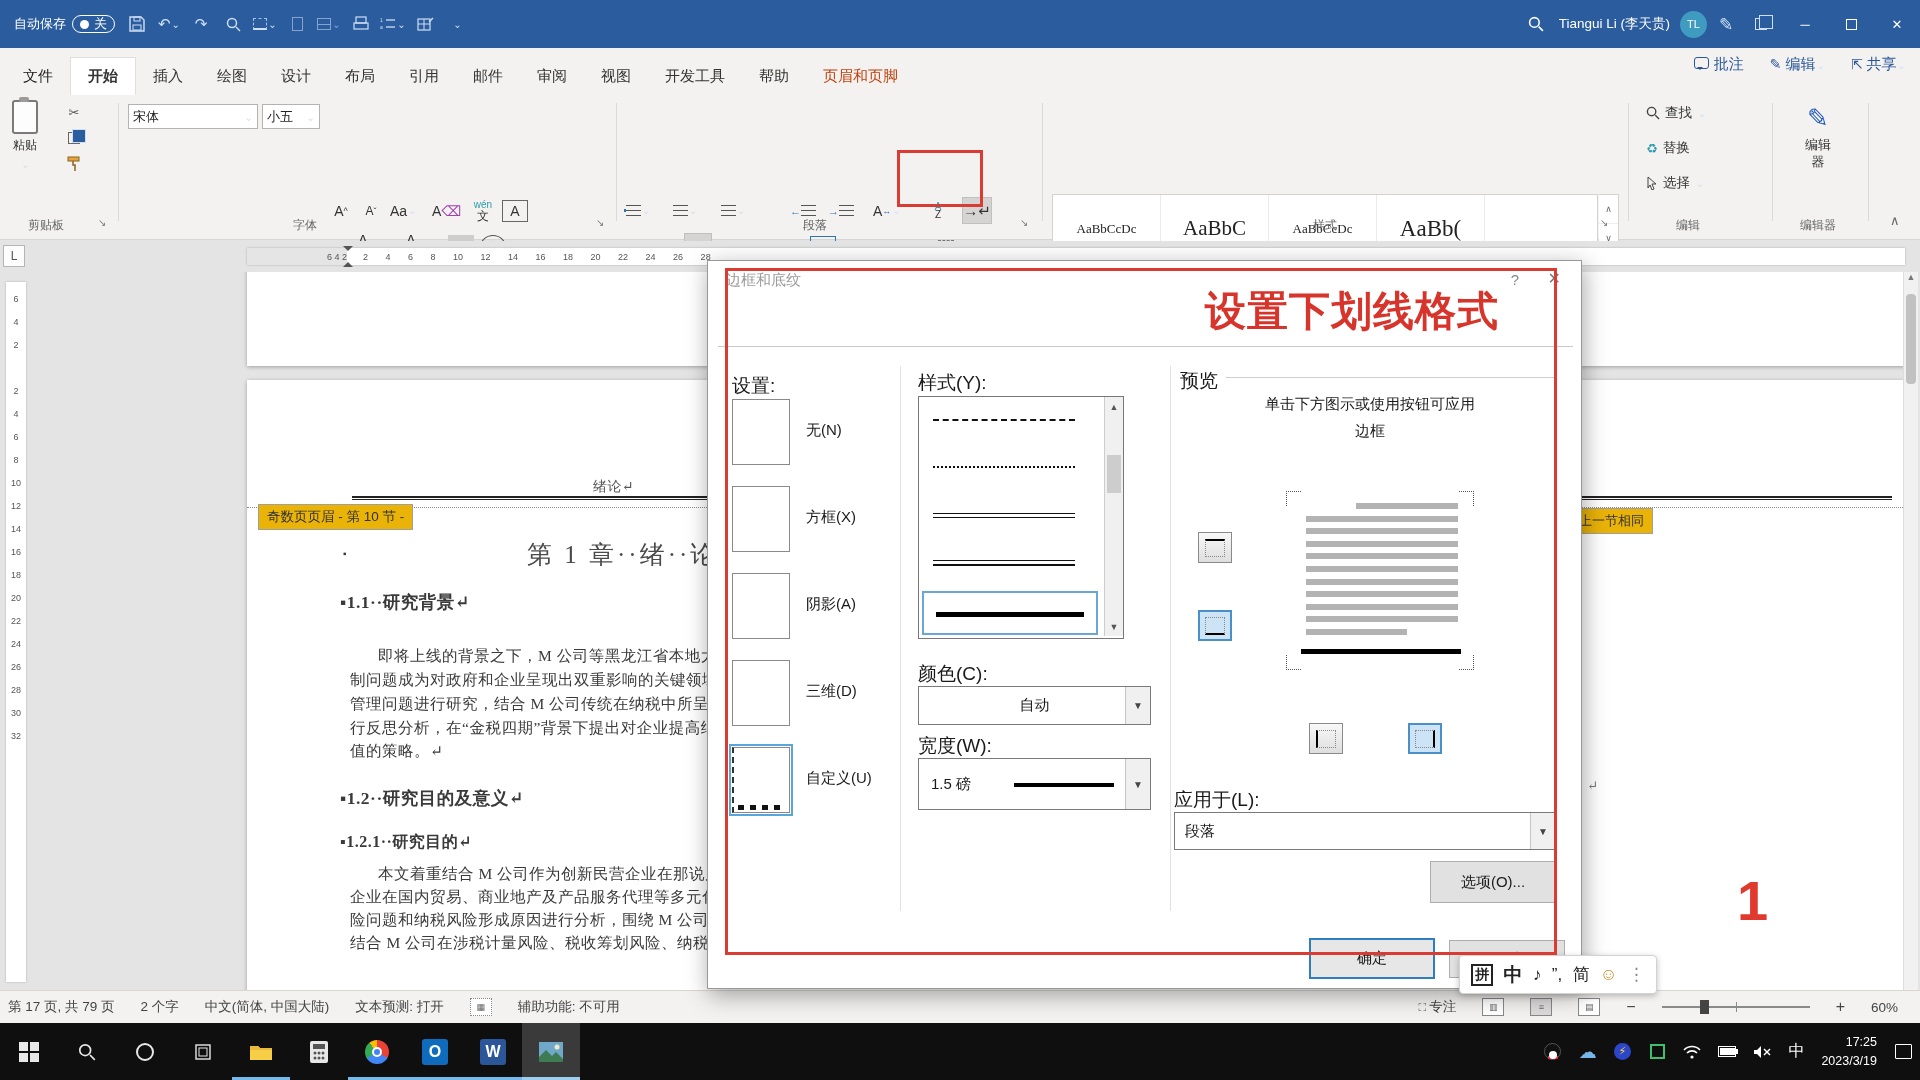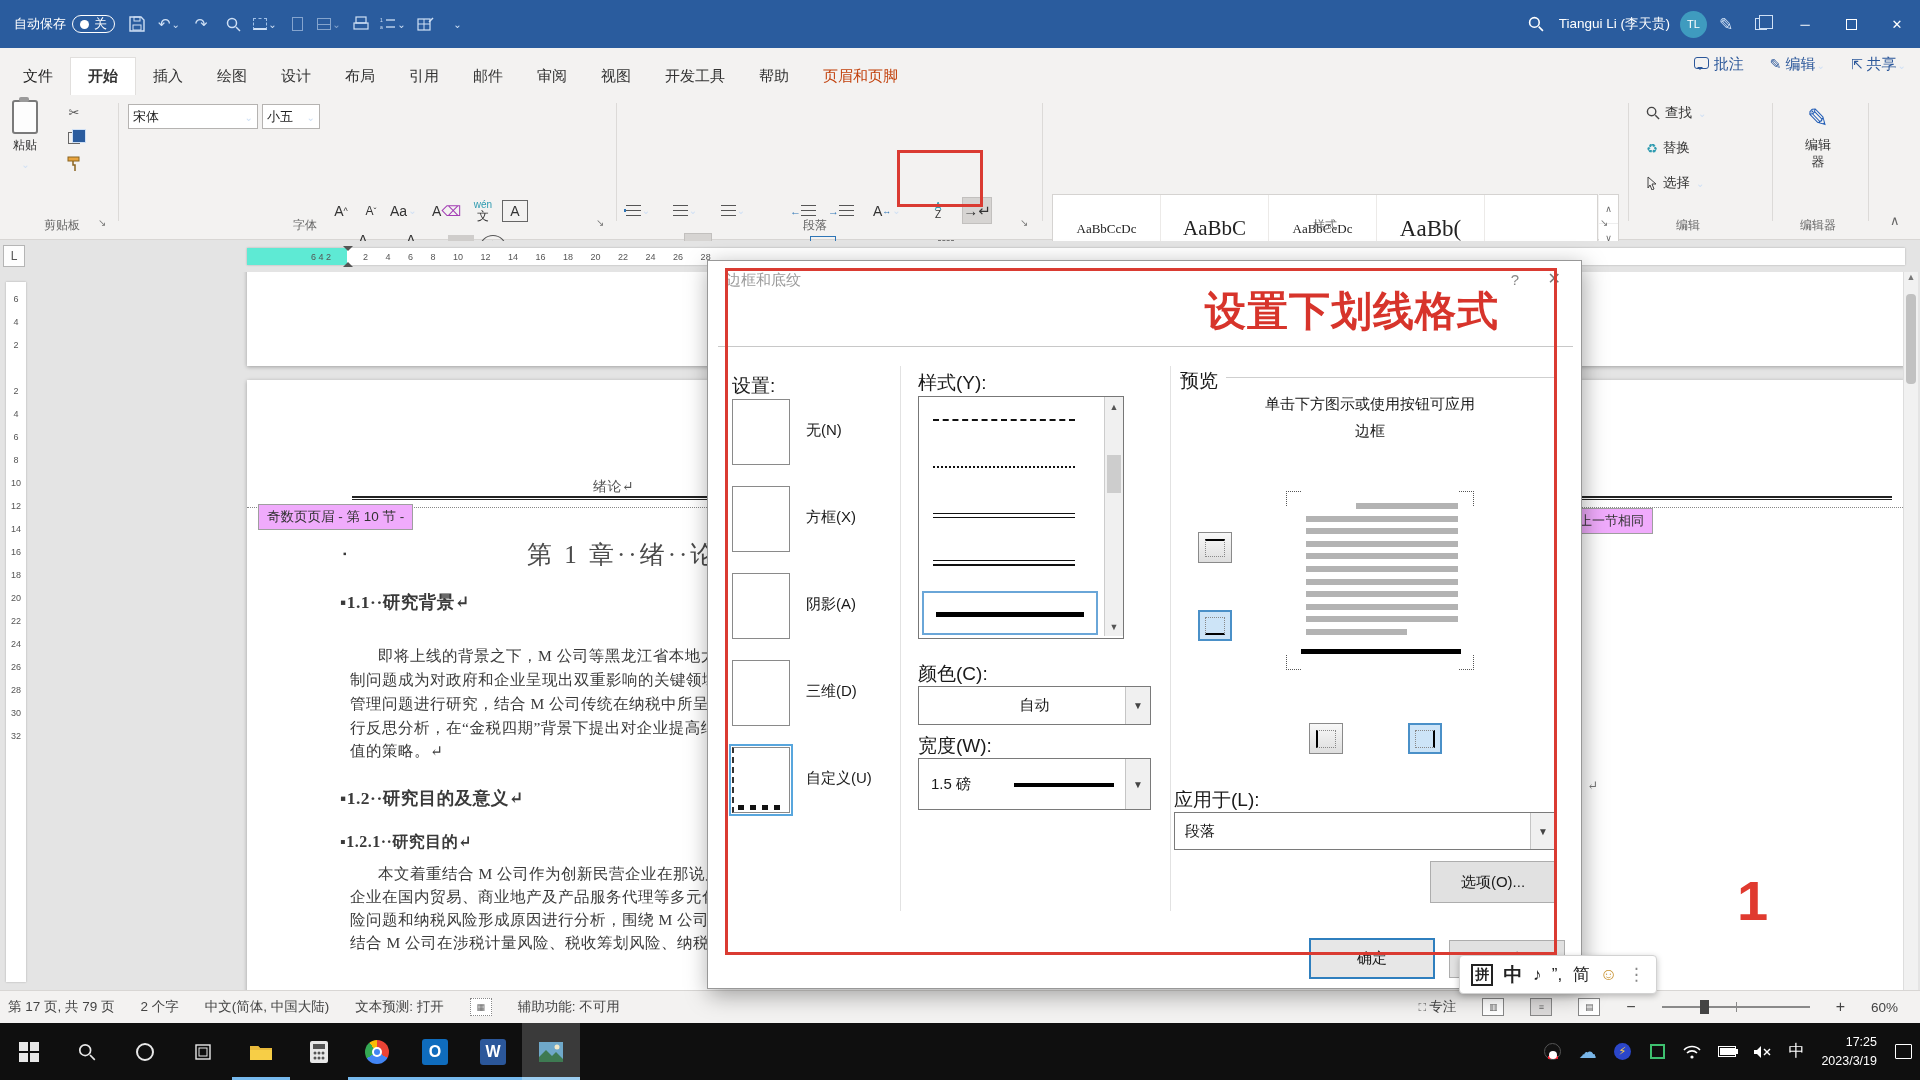--- a/index.html
+++ b/index.html
@@ -49,34 +49,34 @@
 .sprev{font-family:"Liberation Serif","DejaVu Serif",serif;color:#222;white-space:nowrap}
 .sname{font-size:12px;color:#555}
 .sscroll{position:absolute;left:1599px;top:99px;width:20px;height:90px;border:1px solid #d5d3d1;border-left:none;display:flex;flex-direction:column;background:#fff}
 .sscroll div{flex:1;display:flex;align-items:center;justify-content:center;font-size:9px;color:#666;border-bottom:1px solid #eee}
 .edrow{position:absolute;display:flex;align-items:center;gap:5px;font-size:13.5px;color:#333}
 .edit-pencil{color:#1f5bb5;font-size:26px}
 
 #rulerrow{position:absolute;left:0;top:241px;width:1920px;height:31px;background:#e4e4e4}
 #tabsel{position:absolute;left:3px;top:4px;width:22px;height:22px;background:#fdfdfd;border:1px solid #b5b5b5;color:#555;font-size:12px;display:flex;align-items:center;justify-content:center}
 #hruler{position:absolute;left:247px;top:7px;width:1658px;height:17px;background:#fff;box-shadow:0 0 2px rgba(0,0,0,.25)}
-#hruler .marg{position:absolute;left:0;top:0;width:100px;height:17px;background:#5eead4;color:#555;font-size:9px;display:flex;align-items:center;justify-content:flex-end;gap:14px;padding-right:16px}
+#hruler .marg{position:absolute;left:0;top:0;width:100px;height:17px;background:#e5e5e5;color:#555;font-size:9px;display:flex;align-items:center;justify-content:flex-end;gap:14px;}
 #hruler .main{position:absolute;left:116px;top:0;height:17px;color:#555;font-size:9px;display:flex;align-items:center;word-spacing:15px}
 .indmark{position:absolute;left:96px;width:0;height:0;border:5px solid transparent}
 
 #docarea{position:absolute;left:0;top:272px;width:1920px;height:718px;background:#e4e4e4;overflow:hidden}
 #vruler{position:absolute;left:6px;top:10px;width:20px;height:700px;background:#fff;box-shadow:0 0 2px rgba(0,0,0,.25);color:#555;font-size:9px;text-align:center;white-space:pre-line;line-height:23px;padding-top:6px}
 .page{position:absolute;left:247px;background:#fff;box-shadow:0 1px 4px rgba(0,0,0,.3)}
 #page1{top:-6px;width:1658px;height:100px}
 #page2{top:108px;width:1658px;height:616px}
 .dl{position:absolute;font-family:"Liberation Serif","DejaVu Serif",serif;color:#3a3a3a;font-size:15.5px;white-space:nowrap;letter-spacing:.5px}
 .dl.ch{font-size:25px;color:#4a4a4a;letter-spacing:3px}
 .dl.h2{font-weight:bold;font-size:17.5px}
 .dl.h3{font-weight:bold;font-size:16px}
-.htag{position:absolute;background:#f0abfc;border:1px solid #9f9f9f;color:#333;font-size:13.5px;padding:3px 8px;white-space:nowrap}
+.htag{position:absolute;background:#eab308;border:1px solid #9f9f9f;color:#333;font-size:13.5px;padding:3px 8px;white-space:nowrap}
 .hdr-dline{position:absolute;border-top:2px solid #222;border-bottom:1px solid #222;height:4px}
 .hdr-dots{position:absolute;border-top:1px dotted #888}
 #docscroll{position:absolute;right:2px;top:0;width:15px;height:718px;background:#f1f1f1;border-left:1px solid #ddd;font-size:9px;color:#777;text-align:center}
 #docscroll .thumb{position:absolute;left:2px;top:22px;width:10px;height:90px;background:#c1c1c1;border-radius:4px}
 
 #dialog{position:absolute;left:707px;top:260px;width:875px;height:729px;background:#fff;border:1px solid #989898;box-shadow:2px 6px 22px rgba(0,0,0,.35);z-index:50;font-size:15px;color:#1a1a1a}
 #dlg-title{position:absolute;left:18px;top:10px;color:#9b9b9b;font-size:15px}
 #dlg-help{position:absolute;right:62px;top:10px;color:#888;font-size:15px}
 #dlg-close{position:absolute;right:20px;top:8px;color:#777;font-size:16px}
 .dtab{display:inline-block;padding:8px 15px;font-size:15px;color:#222}
@@ -262,21 +262,21 @@
   <span class="mini" style="left:62px;top:6px">✂</span>
   <span class="mini" style="left:62px;top:32px">
       <span class="dupglyph" style="border-color:#666"></span>
     </span>
   <span class="mini" style="left:62px;top:58px">
       <svg width="16" height="16" viewBox="0 0 16 16">
         <rect x="2" y="1" width="11" height="4" fill="#e8a33d" stroke="#8a6420"></rect>
         <path d="M7 5v4h2v6" fill="none" stroke="#8a6420" stroke-width="1.5"></path>
       </svg>
     </span>
-  <span class="glabel" style="left:32px;width:60px">剪贴板</span>
+  <span class="glabel" style="left:16px;width:60px">剪贴板</span>
   <span class="launch" style="left:98px"></span>
   <div class="gdiv" style="left:118px"></div>
 
   <div class="combo" style="left:128px;top:9px;width:130px">
       <span>宋体</span>
       <span class="caret" style="color:#555"></span>
     </div>
   <div class="combo" style="left:262px;top:9px;width:58px">
       <span>小五</span>
       <span class="caret" style="color:#555"></span>

